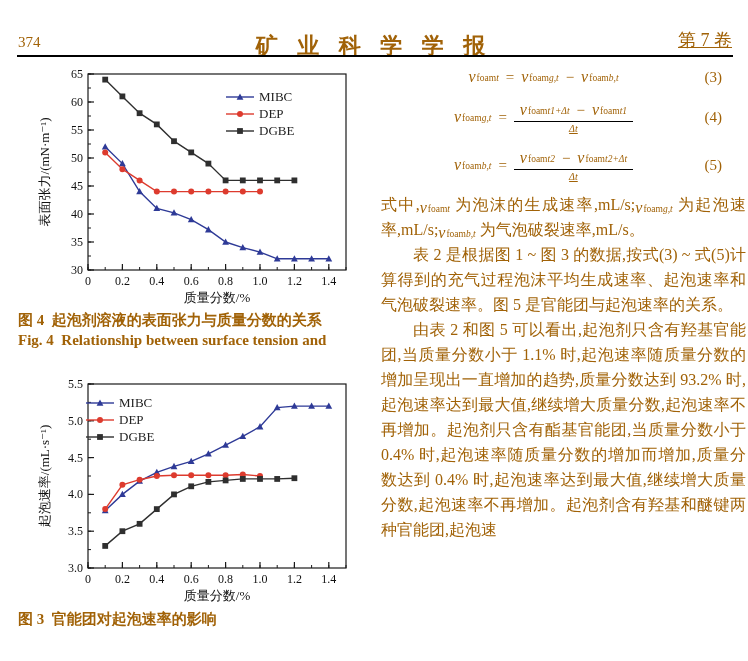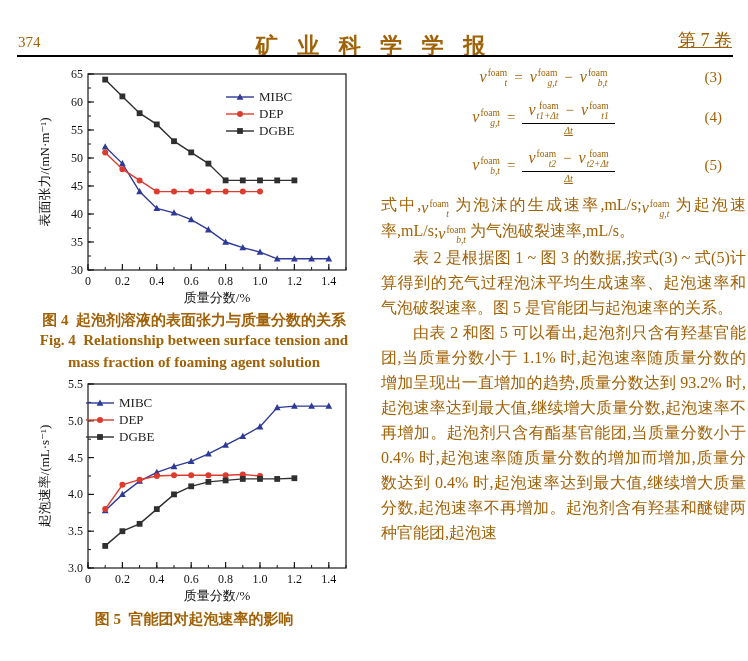--- a/index.html
+++ b/index.html
@@ -11,37 +11,37 @@
              font-weight:bold;letter-spacing:7px;white-space:pre;}
   .hdr-vol{position:absolute;right:16px;top:28px;font-size:18px;white-space:pre;text-decoration:underline;}
   .hdr-rule{position:absolute;left:17px;right:15px;top:55px;height:2px;background:#000;}
   
   .chart-svg{position:absolute;left:36px;}
   #chart1{top:60px;}
   #chart2{top:372px;}
   .tick{font:12px "Liberation Serif","DejaVu Serif",serif;fill:#111;}
   .axis-title{font:13px "Liberation Serif","DejaVu Serif",serif;fill:#111;}
   .legend-label{font:13px "Liberation Serif","DejaVu Serif",serif;fill:#222;}
-  .cap{position:absolute;left:18px;width:352px;text-align:center;font-weight:bold;
+  .cap{position:absolute;left:18px;width:352px;font-weight:bold;
        white-space:pre-wrap;}
   .cap-zh{font-size:15px;}
   .cap-en{font-size:15px;}
   #cap4-zh{top:311px;}
   #cap4-en1{top:332px;}
   #cap4-en2{top:354px;}
   #cap5-zh{top:610px;}
   #cap5-en{top:633px;}
   
   .right-col{position:absolute;left:381px;top:60px;width:365px;height:601px;overflow:hidden;}
   .para{margin:0;font-size:16px;line-height:25px;text-align:justify;}
   .indent{text-indent:2em;}
   
   .mv{display:inline-flex;align-items:center;line-height:1;vertical-align:-3px;}
   .mvb{font-style:italic;font-size:16px;}
-  .mvss{display:inline-flex;flex-direction:column;align-items:flex-end;
+  .mvss{display:inline-flex;flex-direction:row;align-items:flex-end;
         font-size:9.5px;line-height:1.08;margin-left:1px;transform:translateY(1px);}
   .mvsup{font-style:normal;}
   .mvsub{font-style:italic;}
   .eq-block{margin:4px 0 6px 0;}
   .eq-row{position:relative;display:flex;align-items:center;justify-content:center;width:100%;}
   #eq3{height:26px;margin-bottom:6px;}
   #eq4{height:42px;margin-bottom:6px;}
   #eq5{height:42px;}
   .eq-inner{display:inline-flex;align-items:center;transform:translateX(-20px);}
   .eqop{margin:0 7px;font-size:15px;}
@@ -172,21 +172,20 @@
       <text x="223" y="41" class="legend-label">MIBC</text>
       <line x1="190" y1="54" x2="218" y2="54" stroke="#dd3b2e" stroke-width="1.4"></line>
       <circle cx="204" cy="54" r="3" fill="#dd3b2e"></circle>
       <text x="223" y="58" class="legend-label">DEP</text>
       <line x1="190" y1="71" x2="218" y2="71" stroke="#2f2f2f" stroke-width="1.4"></line>
       <rect x="201.1" y="68.1" width="5.8" height="5.8" fill="#2f2f2f"></rect>
       <text x="223" y="75" class="legend-label">DGBE</text>
     </svg>
   <div class="cap cap-zh" id="cap4-zh">图 4  起泡剂溶液的表面张力与质量分数的关系</div>
   <div class="cap cap-en" id="cap4-en1">Fig. 4  Relationship between surface tension and</div>
-  <div class="cap cap-en" id="cap4-en2">mass fraction of foaming agent solution</div>
 
   <svg id="chart2" class="chart-svg" width="326" height="236">
       <rect x="52" y="12" width="258" height="184" fill="none" stroke="#1a1a1a" stroke-width="1.2"></rect>
       <line x1="52" y1="196" x2="52" y2="193" stroke="#1a1a1a" stroke-width="1"></line>
       <line x1="69.2" y1="196" x2="69.2" y2="193" stroke="#1a1a1a" stroke-width="1"></line>
       <line x1="86.4" y1="196" x2="86.4" y2="193" stroke="#1a1a1a" stroke-width="1"></line>
       <line x1="103.6" y1="196" x2="103.6" y2="193" stroke="#1a1a1a" stroke-width="1"></line>
       <line x1="120.8" y1="196" x2="120.8" y2="193" stroke="#1a1a1a" stroke-width="1"></line>
       <line x1="138" y1="196" x2="138" y2="193" stroke="#1a1a1a" stroke-width="1"></line>
       <line x1="155.2" y1="196" x2="155.2" y2="193" stroke="#1a1a1a" stroke-width="1"></line>
@@ -282,21 +281,21 @@
       <line x1="50" y1="31" x2="78" y2="31" stroke="#2e3a97" stroke-width="1.4"></line>
       <path d="M 64 27.4 L 67.4 33.7 L 60.6 33.7 Z" fill="#2e3a97"></path>
       <text x="83" y="35" class="legend-label">MIBC</text>
       <line x1="50" y1="48" x2="78" y2="48" stroke="#dd3b2e" stroke-width="1.4"></line>
       <circle cx="64" cy="48" r="3" fill="#dd3b2e"></circle>
       <text x="83" y="52" class="legend-label">DEP</text>
       <line x1="50" y1="65" x2="78" y2="65" stroke="#2f2f2f" stroke-width="1.4"></line>
       <rect x="61.1" y="62.1" width="5.8" height="5.8" fill="#2f2f2f"></rect>
       <text x="83" y="69" class="legend-label">DGBE</text>
     </svg>
-  <div class="cap cap-zh" id="cap5-zh">图 5  官能团对起泡速率的影响</div>
+  <div class="cap cap-zh" id="cap5-zh">图 3  官能团对起泡速率的影响</div>
 
   <div class="right-col">
 
 
     <div class="eq-block">
 
       <div class="eq-row" id="eq3">
         <span class="eq-inner">
           <span class="mv">
               <i class="mvb">v</i>

